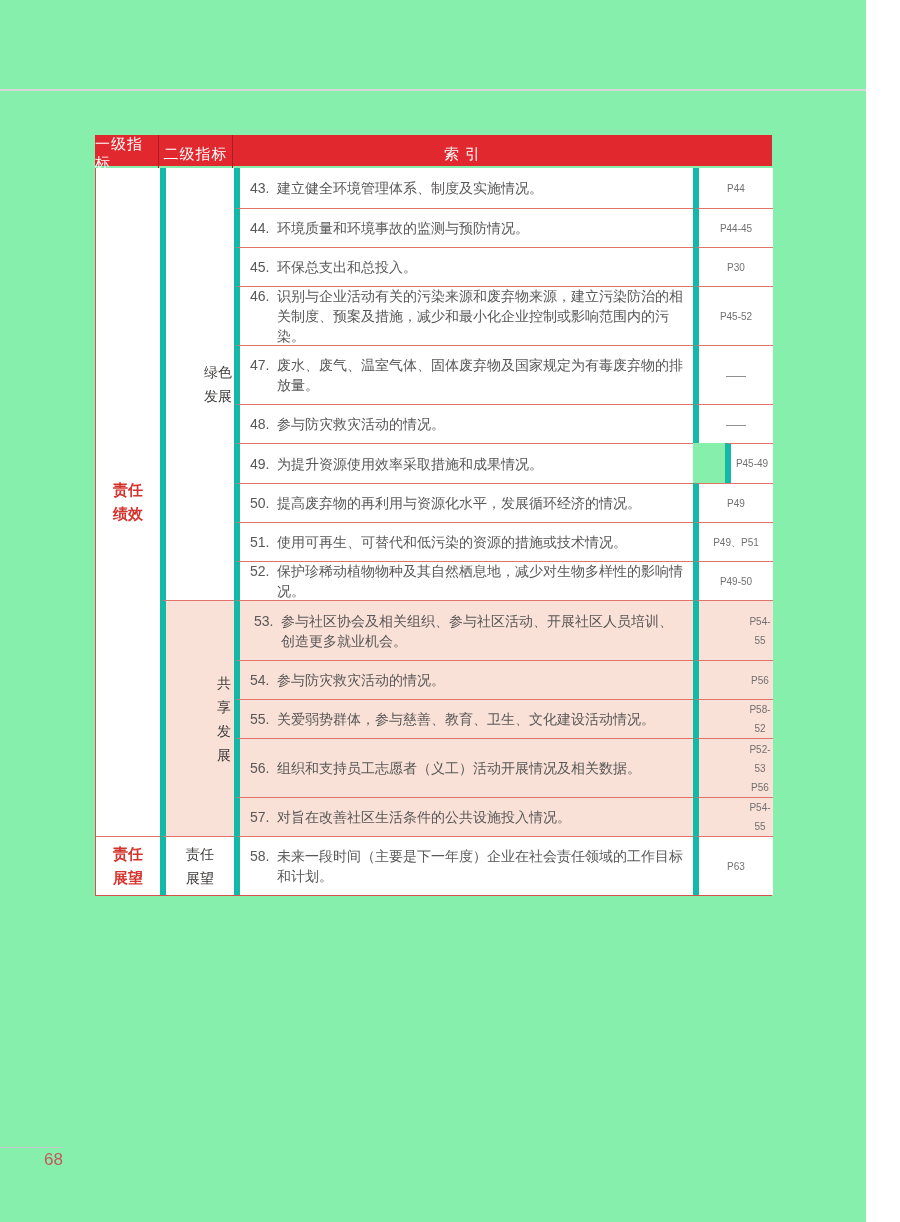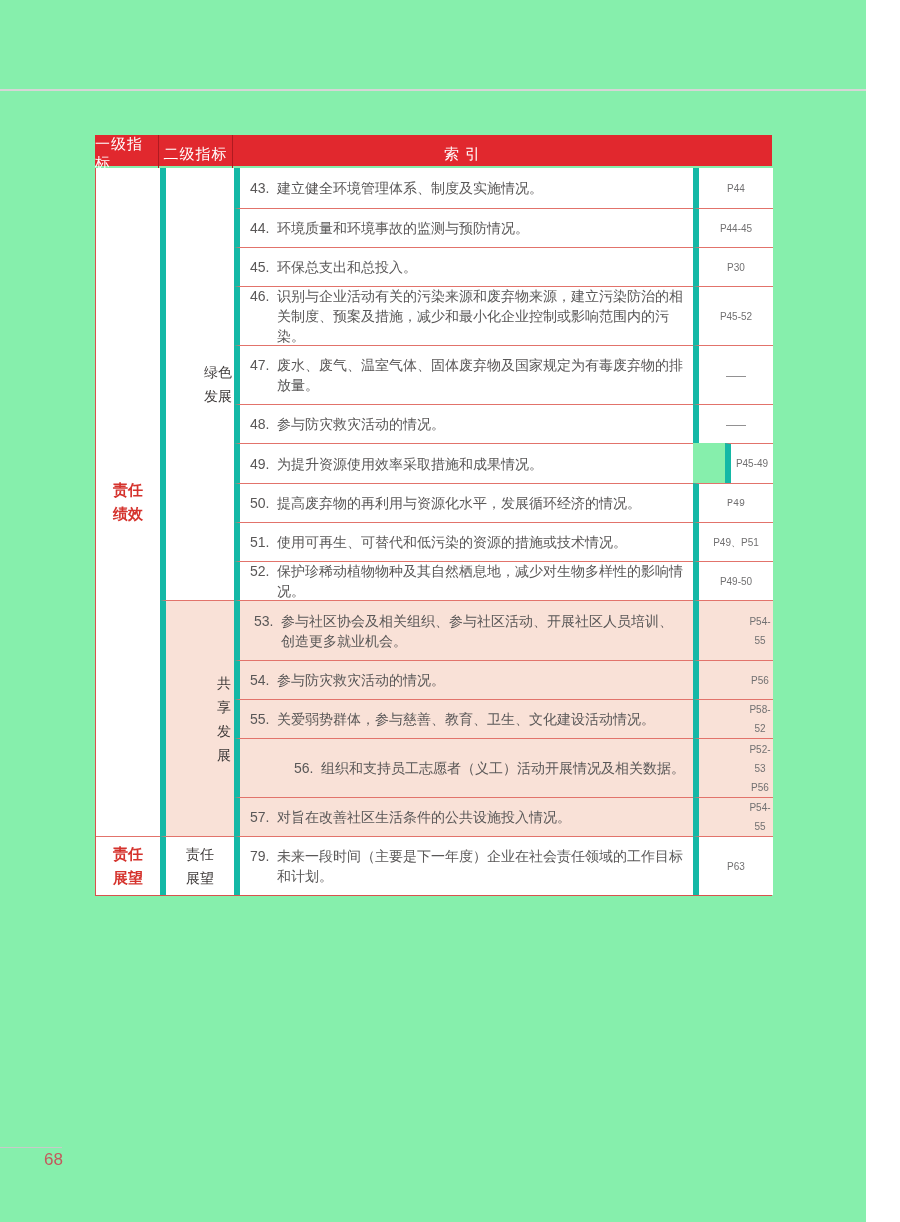--- a/index.html
+++ b/index.html
@@ -124,21 +124,21 @@
       <div class="cell idx bl bt" style="grid-column:4; grid-row:6;">——</div>
 
       <div class="cell t3 bl bt" style="grid-column:3; grid-row:7;">
           <div class="inner"><span class="num">49.</span><span>为提升资源使用效率采取措施和成果情况。</span></div>
         </div>
       <div class="cell idx bl bt" style="grid-column:4; grid-row:7;margin-left:32px;">P45-49</div>
 
       <div class="cell t3 bl bt" style="grid-column:3; grid-row:8;">
           <div class="inner"><span class="num">50.</span><span>提高废弃物的再利用与资源化水平，发展循环经济的情况。</span></div>
         </div>
-      <div class="cell idx bl bt" style="grid-column:4; grid-row:8;font-family:Liberation Mono, monospace;">P49</div>
+      <div class="cell idx bl bt" style="grid-column:4; grid-row:8;">P49</div>
 
       <div class="cell t3 bl bt" style="grid-column:3; grid-row:9;">
           <div class="inner"><span class="num">51.</span><span>使用可再生、可替代和低污染的资源的措施或技术情况。</span></div>
         </div>
       <div class="cell idx bl bt" style="grid-column:4; grid-row:9;">P49、P51</div>
 
       <div class="cell t3 bl bt" style="grid-column:3; grid-row:10;justify-content:flex-end;">
           <div class="inner"><span class="num">52.</span><span>保护珍稀动植物物种及其自然栖息地，减少对生物多样性的影响情况。</span></div>
         </div>
       <div class="cell idx bl bt" style="grid-column:4; grid-row:10;">P49-50</div>
@@ -151,37 +151,37 @@
       <div class="cell t3 pink bl bt" style="grid-column:3; grid-row:12;">
           <div class="inner"><span class="num">54.</span><span>参与防灾救灾活动的情况。</span></div>
         </div>
       <div class="cell idx pink bl bt" style="grid-column:4; grid-row:12;">P56</div>
 
       <div class="cell t3 pink bl bt" style="grid-column:3; grid-row:13;">
           <div class="inner"><span class="num">55.</span><span>关爱弱势群体，参与慈善、教育、卫生、文化建设活动情况。</span></div>
         </div>
       <div class="cell idx pink bl bt" style="grid-column:4; grid-row:13;">P58-52</div>
 
-      <div class="cell t3 pink bl bt" style="grid-column:3; grid-row:14;justify-content:flex-end;">
+      <div class="cell t3 pink bl bt" style="grid-column:3; grid-row:14;">
           <div class="inner"><span class="num">56.</span><span>组织和支持员工志愿者（义工）活动开展情况及相关数据。</span></div>
         </div>
       <div class="cell idx pink bl bt" style="grid-column:4; grid-row:14;">P52-53
 P56</div>
 
       <div class="cell t3 pink bl bt" style="grid-column:3; grid-row:15;">
           <div class="inner"><span class="num">57.</span><span>对旨在改善社区生活条件的公共设施投入情况。</span></div>
         </div>
       <div class="cell idx pink bl bt" style="grid-column:4; grid-row:15;">P54-55</div>
 
       <div class="cell lvl1 bt" style="grid-column:1; grid-row:16;">责任
 展望</div>
       <div class="cell lvl2 bl bt" style="grid-column:2; grid-row:16;">责任
 展望</div>
       <div class="cell t3 bl bt" style="grid-column:3; grid-row:16;">
-          <div class="inner"><span class="num">79.</span><span>未来一段时间（主要是下一年度）企业在社会责任领域的工作目标和计划。</span></div>
+          <div class="inner"><span class="num">58.</span><span>未来一段时间（主要是下一年度）企业在社会责任领域的工作目标和计划。</span></div>
         </div>
       <div class="cell idx bl bt" style="grid-column:4; grid-row:16;">P63</div>
 
     </div>
   </div>
 
   <div class="footer-rule"></div>
   <div class="page-num">68</div>
 
 </div>

